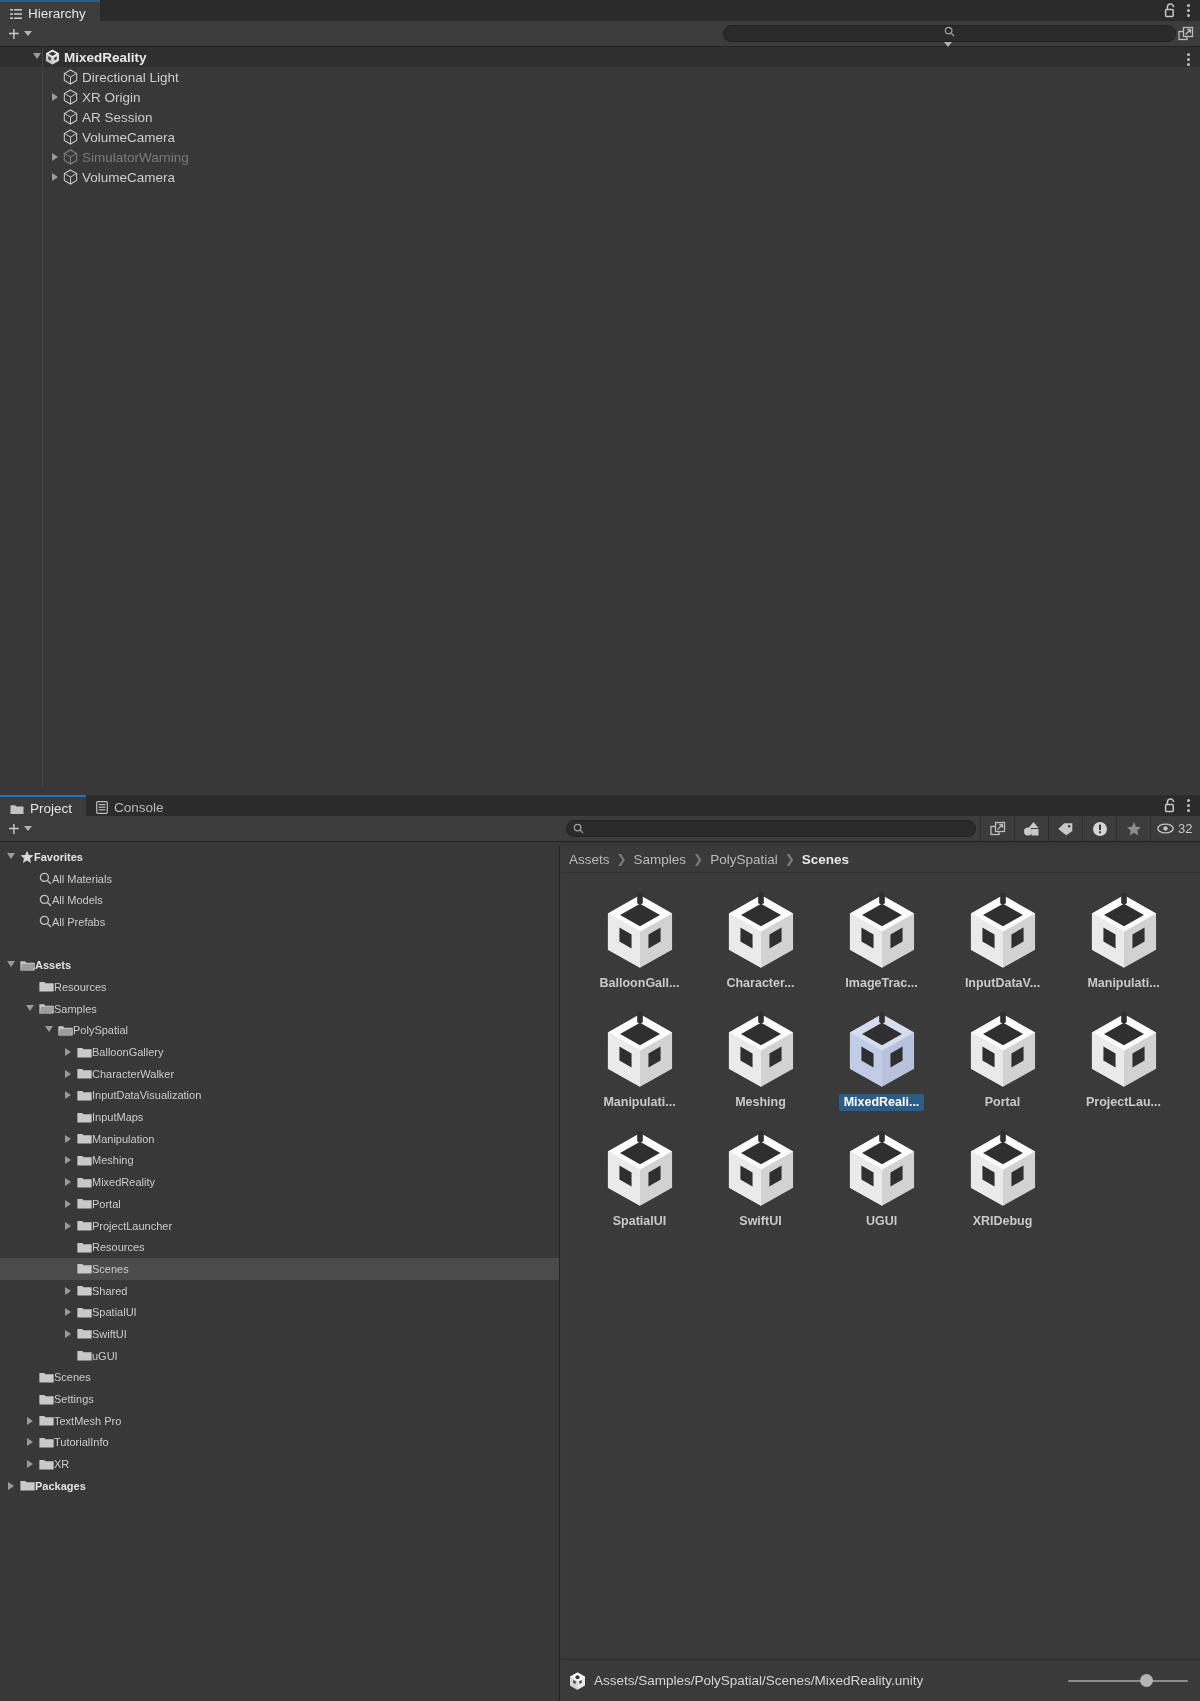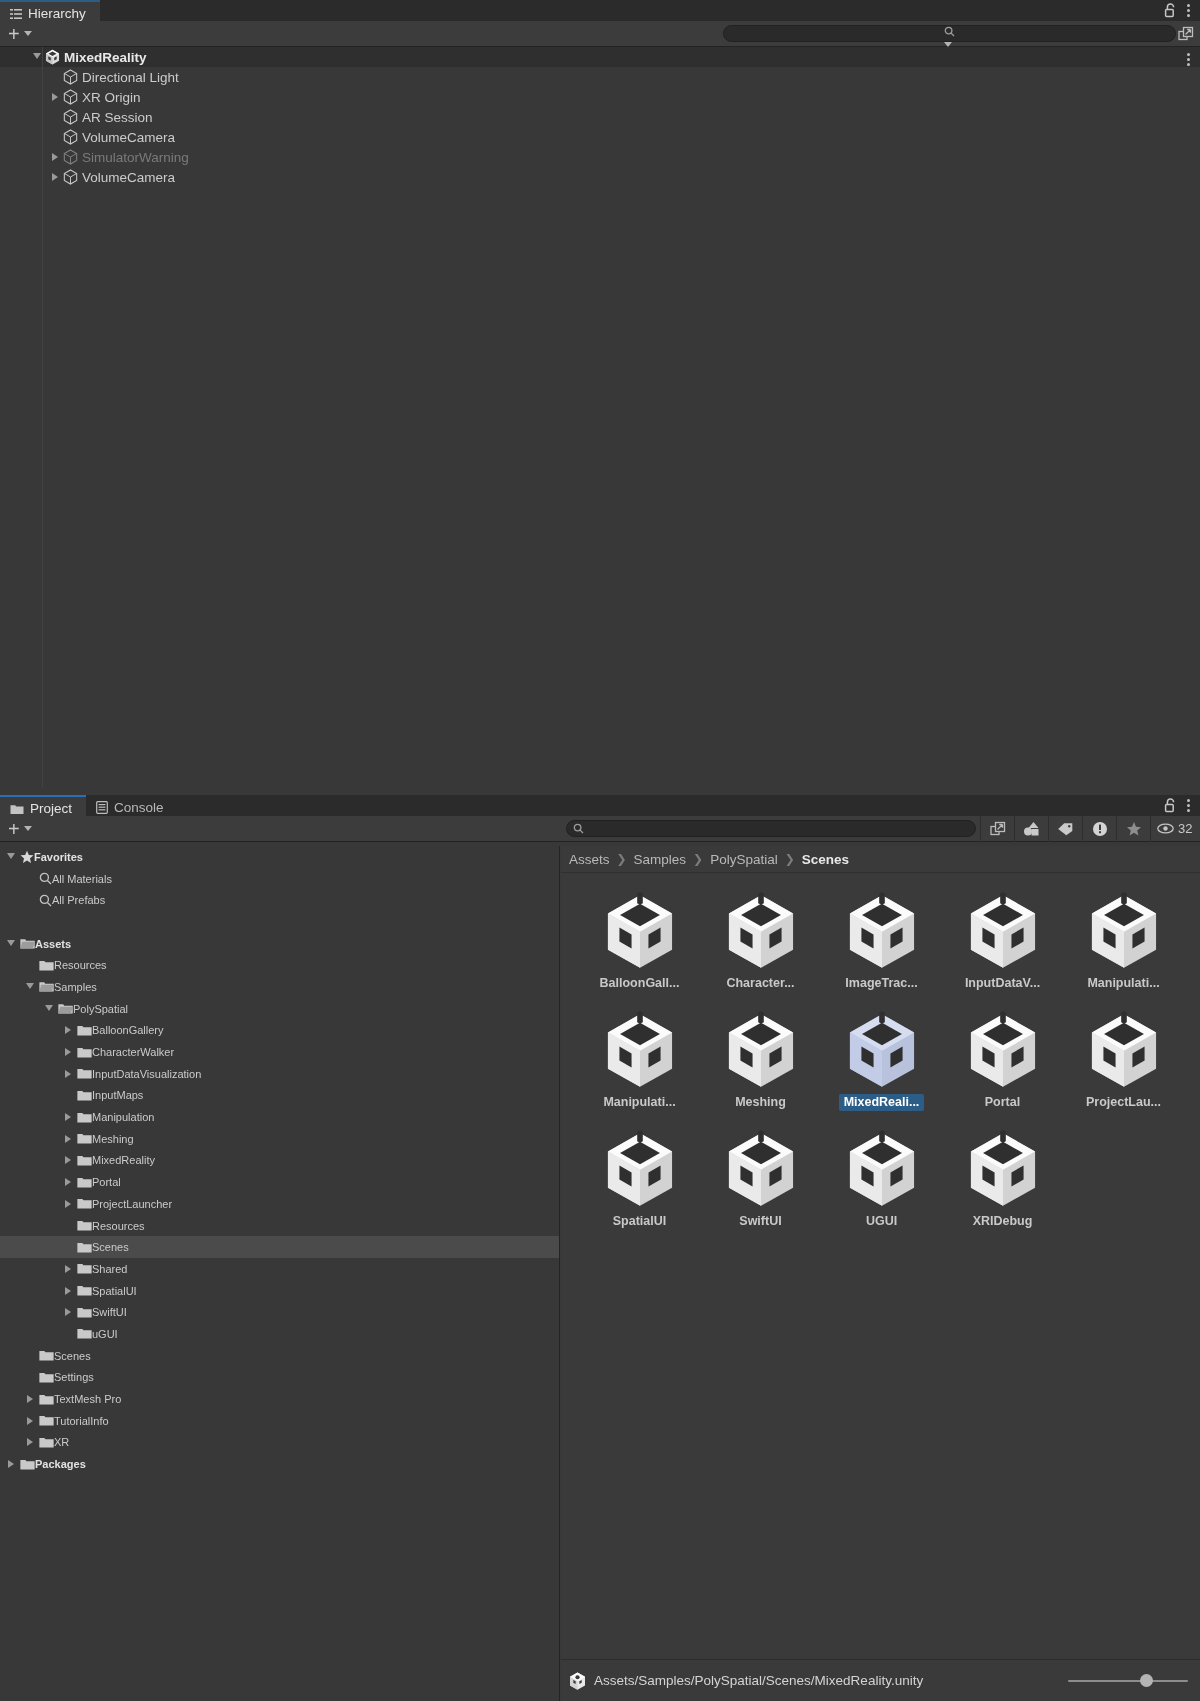--- a/index.html
+++ b/index.html
@@ -414,20 +414,31 @@
       </div>
       <div class="prow">
         <span class="ind" style="width:23px"></span>
         <span class="foldarrow empty"></span>
         <span style="display:inline-flex;align-items:center;margin-left:3px">
           <svg width="13" height="13" viewBox="0 0 13 13">
     <circle cx="5.4" cy="5.4" r="4" fill="none" stroke="#c2c2c2" stroke-width="1.35"></circle>
     <line x1="8.4" y1="8.4" x2="12" y2="12" stroke="#c2c2c2" stroke-width="1.35"></line>
   </svg>
         </span>
+        <span class="lbl">All Models</span>
+      </div>
+      <div class="prow">
+        <span class="ind" style="width:23px"></span>
+        <span class="foldarrow empty"></span>
+        <span style="display:inline-flex;align-items:center;margin-left:3px">
+          <svg width="13" height="13" viewBox="0 0 13 13">
+    <circle cx="5.4" cy="5.4" r="4" fill="none" stroke="#c2c2c2" stroke-width="1.35"></circle>
+    <line x1="8.4" y1="8.4" x2="12" y2="12" stroke="#c2c2c2" stroke-width="1.35"></line>
+  </svg>
+        </span>
         <span class="lbl">All Prefabs</span>
       </div>
       <div class="prow"></div>
       <div class="prow bold">
         <span class="ind" style="width:4px"></span>
         <span class="foldarrow open">
           <i></i>
         </span>
         <span style="display:inline-flex;align-items:center;margin-left:3px">
           <svg width="15" height="13" viewBox="0 0 16 13">

